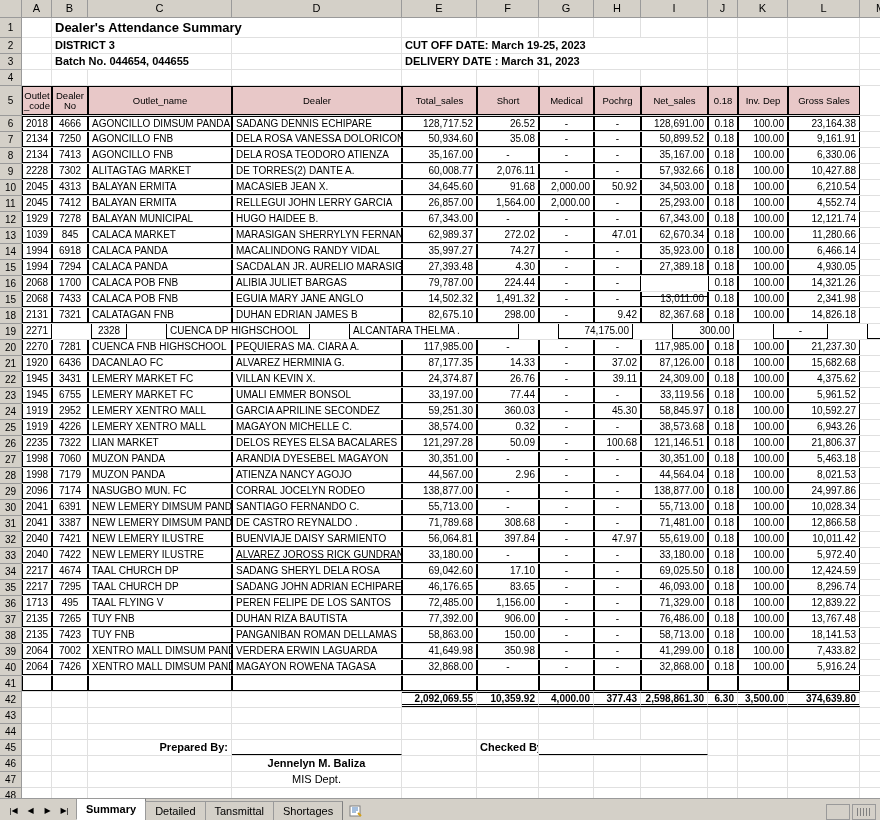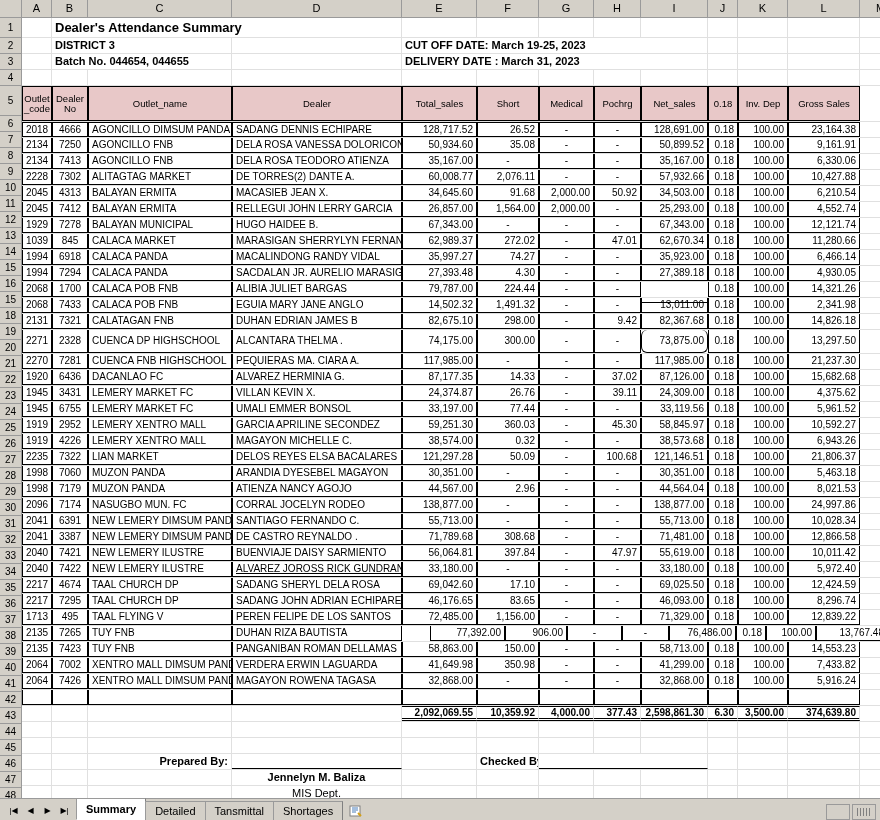--- a/index.html
+++ b/index.html
@@ -316,21 +316,21 @@
           <div class="cell l" style="width: 75px; min-width: 75px;"></div>
           <div class="cell l" style="width: 62px; min-width: 62px;"></div>
           <div class="cell l" style="width: 55px; min-width: 55px;"></div>
           <div class="cell l" style="width: 47px; min-width: 47px;"></div>
           <div class="cell l" style="width: 67px; min-width: 67px;"></div>
           <div class="cell l" style="width: 30px; min-width: 30px;"></div>
           <div class="cell l" style="width: 50px; min-width: 50px;"></div>
           <div class="cell l" style="width: 72px; min-width: 72px;"></div>
           <div class="cell l" style="width: 42px; min-width: 42px;"></div>
         </div>
-        <div class="row" style="height: 36px;">
+        <div class="row" style="height: 30px;">
           <div class="cell c hdr-cell" style="width: 30px; min-width: 30px;">Outlet _code</div>
           <div class="cell c hdr-cell" style="width: 36px; min-width: 36px;">Dealer No</div>
           <div class="cell c hdr-cell" style="width: 144px; min-width: 144px;">Outlet_name</div>
           <div class="cell c hdr-cell" style="width: 170px; min-width: 170px;">Dealer</div>
           <div class="cell c hdr-cell" style="width: 75px; min-width: 75px;">Total_sales</div>
           <div class="cell c hdr-cell" style="width: 62px; min-width: 62px;">Short</div>
           <div class="cell c hdr-cell" style="width: 55px; min-width: 55px;">Medical</div>
           <div class="cell c hdr-cell" style="width: 47px; min-width: 47px;">Pochrg</div>
           <div class="cell c hdr-cell" style="width: 67px; min-width: 67px;">Net_sales</div>
           <div class="cell c hdr-cell" style="width: 30px; min-width: 30px;">0.18</div>
@@ -526,21 +526,21 @@
           <div class="cell r data-cell" style="width: 75px; min-width: 75px;">82,675.10</div>
           <div class="cell r data-cell" style="width: 62px; min-width: 62px;">298.00</div>
           <div class="cell c data-cell" style="width: 55px; min-width: 55px;">-</div>
           <div class="cell r data-cell" style="width: 47px; min-width: 47px;">9.42</div>
           <div class="cell r data-cell" style="width: 67px; min-width: 67px;">82,367.68</div>
           <div class="cell r data-cell" style="width: 30px; min-width: 30px;">0.18</div>
           <div class="cell r data-cell" style="width: 50px; min-width: 50px;">100.00</div>
           <div class="cell r data-cell" style="width: 72px; min-width: 72px;">14,826.18</div>
           <div class="cell l" style="width: 42px; min-width: 42px;"></div>
         </div>
-        <div class="row" style="height: 24px;">
+        <div class="row" style="height: 16px; gap: 39px;">
           <div class="cell c data-cell" style="width: 30px; min-width: 30px;">2271</div>
           <div class="cell c data-cell" style="width: 36px; min-width: 36px;">2328</div>
           <div class="cell l data-cell" style="width: 144px; min-width: 144px;">CUENCA DP HIGHSCHOOL</div>
           <div class="cell l data-cell" style="width: 170px; min-width: 170px;">ALCANTARA THELMA .</div>
           <div class="cell r data-cell" style="width: 75px; min-width: 75px;">74,175.00</div>
           <div class="cell r data-cell" style="width: 62px; min-width: 62px;">300.00</div>
           <div class="cell c data-cell" style="width: 55px; min-width: 55px;">-</div>
           <div class="cell c data-cell" style="width: 47px; min-width: 47px;">-</div>
           <div class="cell r data-cell" style="width: 67px; min-width: 67px; border-radius: 6px;">73,875.00</div>
           <div class="cell r data-cell" style="width: 30px; min-width: 30px;">0.18</div>
@@ -801,21 +801,21 @@
           <div class="cell r data-cell" style="width: 30px; min-width: 30px;">0.18</div>
           <div class="cell r data-cell" style="width: 50px; min-width: 50px;">100.00</div>
           <div class="cell r data-cell" style="width: 72px; min-width: 72px;">12,839.22</div>
           <div class="cell l" style="width: 42px; min-width: 42px;"></div>
         </div>
         <div class="row" style="height: 16px;">
           <div class="cell c data-cell" style="width: 30px; min-width: 30px;">2135</div>
           <div class="cell c data-cell" style="width: 36px; min-width: 36px;">7265</div>
           <div class="cell l data-cell" style="width: 144px; min-width: 144px;">TUY FNB</div>
           <div class="cell l data-cell" style="width: 170px; min-width: 170px;">DUHAN RIZA BAUTISTA</div>
-          <div class="cell r data-cell" style="width: 75px; min-width: 75px; margin-left: 28px;">77,392.00</div>
+          <div class="cell r data-cell" style="width: 75px; min-width: 75px;">77,392.00</div>
           <div class="cell r data-cell" style="width: 62px; min-width: 62px;">906.00</div>
           <div class="cell c data-cell" style="width: 55px; min-width: 55px;">-</div>
           <div class="cell c data-cell" style="width: 47px; min-width: 47px;">-</div>
           <div class="cell r data-cell" style="width: 67px; min-width: 67px;">76,486.00</div>
           <div class="cell r data-cell" style="width: 30px; min-width: 30px;">0.18</div>
           <div class="cell r data-cell" style="width: 50px; min-width: 50px;">100.00</div>
           <div class="cell r data-cell" style="width: 72px; min-width: 72px;">13,767.48</div>
           <div class="cell l" style="width: 42px; min-width: 42px;"></div>
         </div>
         <div class="row" style="height: 16px;">
@@ -823,21 +823,21 @@
           <div class="cell c data-cell" style="width: 36px; min-width: 36px;">7423</div>
           <div class="cell l data-cell" style="width: 144px; min-width: 144px;">TUY FNB</div>
           <div class="cell l data-cell" style="width: 170px; min-width: 170px;">PANGANIBAN ROMAN DELLAMAS</div>
           <div class="cell r data-cell" style="width: 75px; min-width: 75px;">58,863.00</div>
           <div class="cell r data-cell" style="width: 62px; min-width: 62px;">150.00</div>
           <div class="cell c data-cell" style="width: 55px; min-width: 55px;">-</div>
           <div class="cell c data-cell" style="width: 47px; min-width: 47px;">-</div>
           <div class="cell r data-cell" style="width: 67px; min-width: 67px;">58,713.00</div>
           <div class="cell r data-cell" style="width: 30px; min-width: 30px;">0.18</div>
           <div class="cell r data-cell" style="width: 50px; min-width: 50px;">100.00</div>
-          <div class="cell r data-cell" style="width: 72px; min-width: 72px;">14,553.23</div>
+          <div class="cell r data-cell" style="width: 72px; min-width: 72px;">18,141.53</div>
           <div class="cell l" style="width: 42px; min-width: 42px;"></div>
         </div>
         <div class="row" style="height: 16px;">
           <div class="cell c data-cell" style="width: 30px; min-width: 30px;">2064</div>
           <div class="cell c data-cell" style="width: 36px; min-width: 36px;">7002</div>
           <div class="cell l data-cell" style="width: 144px; min-width: 144px;">XENTRO MALL DIMSUM PANDA</div>
           <div class="cell l data-cell" style="width: 170px; min-width: 170px;">VERDERA ERWIN LAGUARDA</div>
           <div class="cell r data-cell" style="width: 75px; min-width: 75px;">41,649.98</div>
           <div class="cell r data-cell" style="width: 62px; min-width: 62px;">350.98</div>
           <div class="cell c data-cell" style="width: 55px; min-width: 55px;">-</div>

